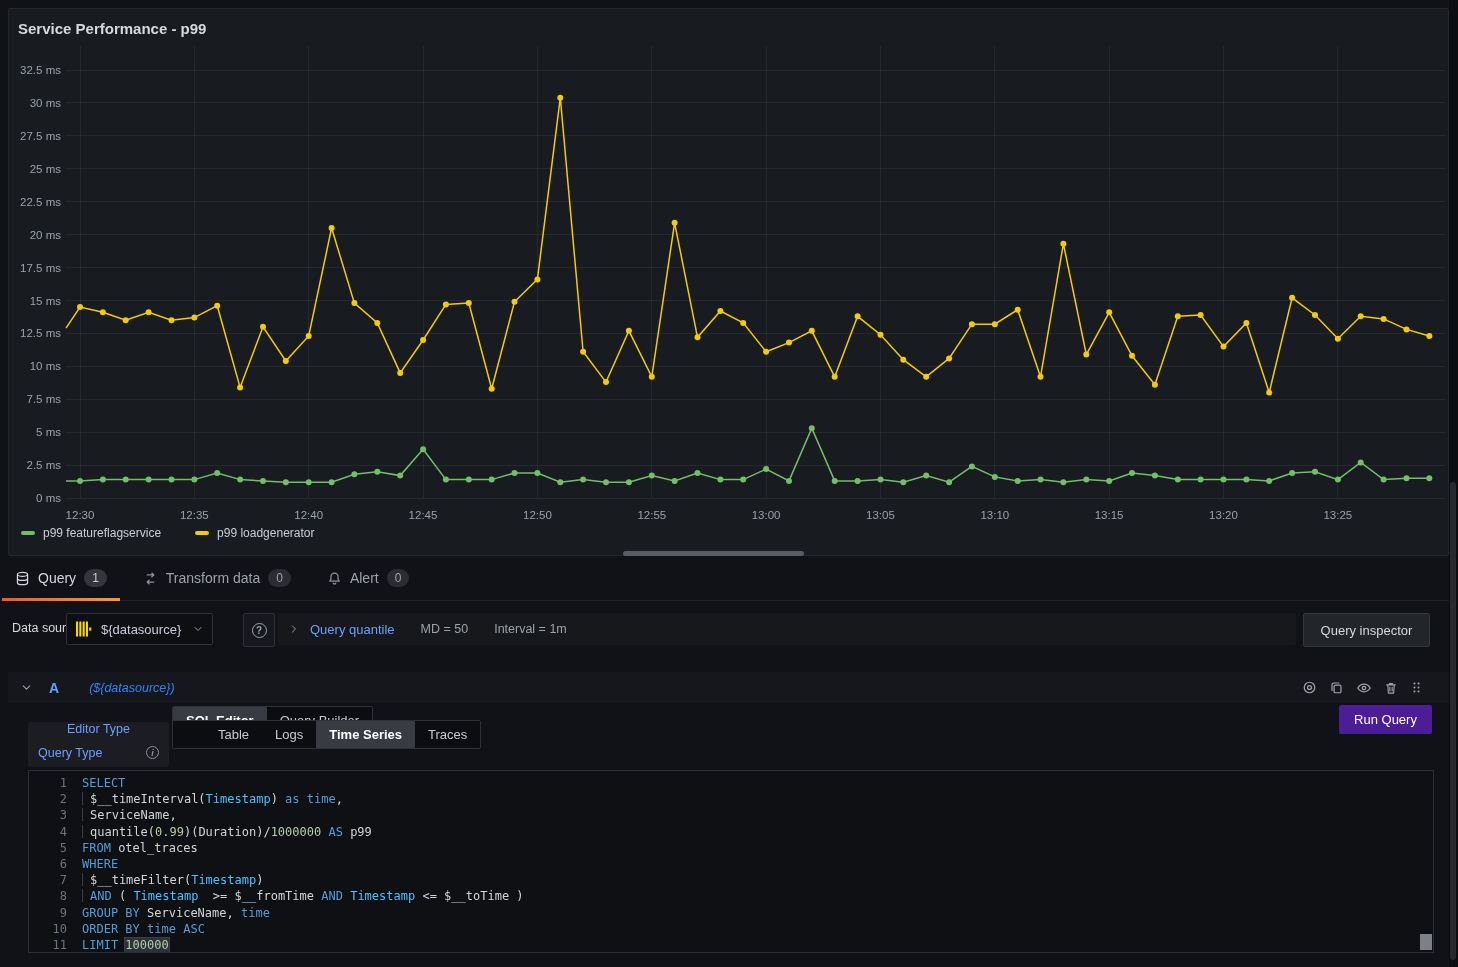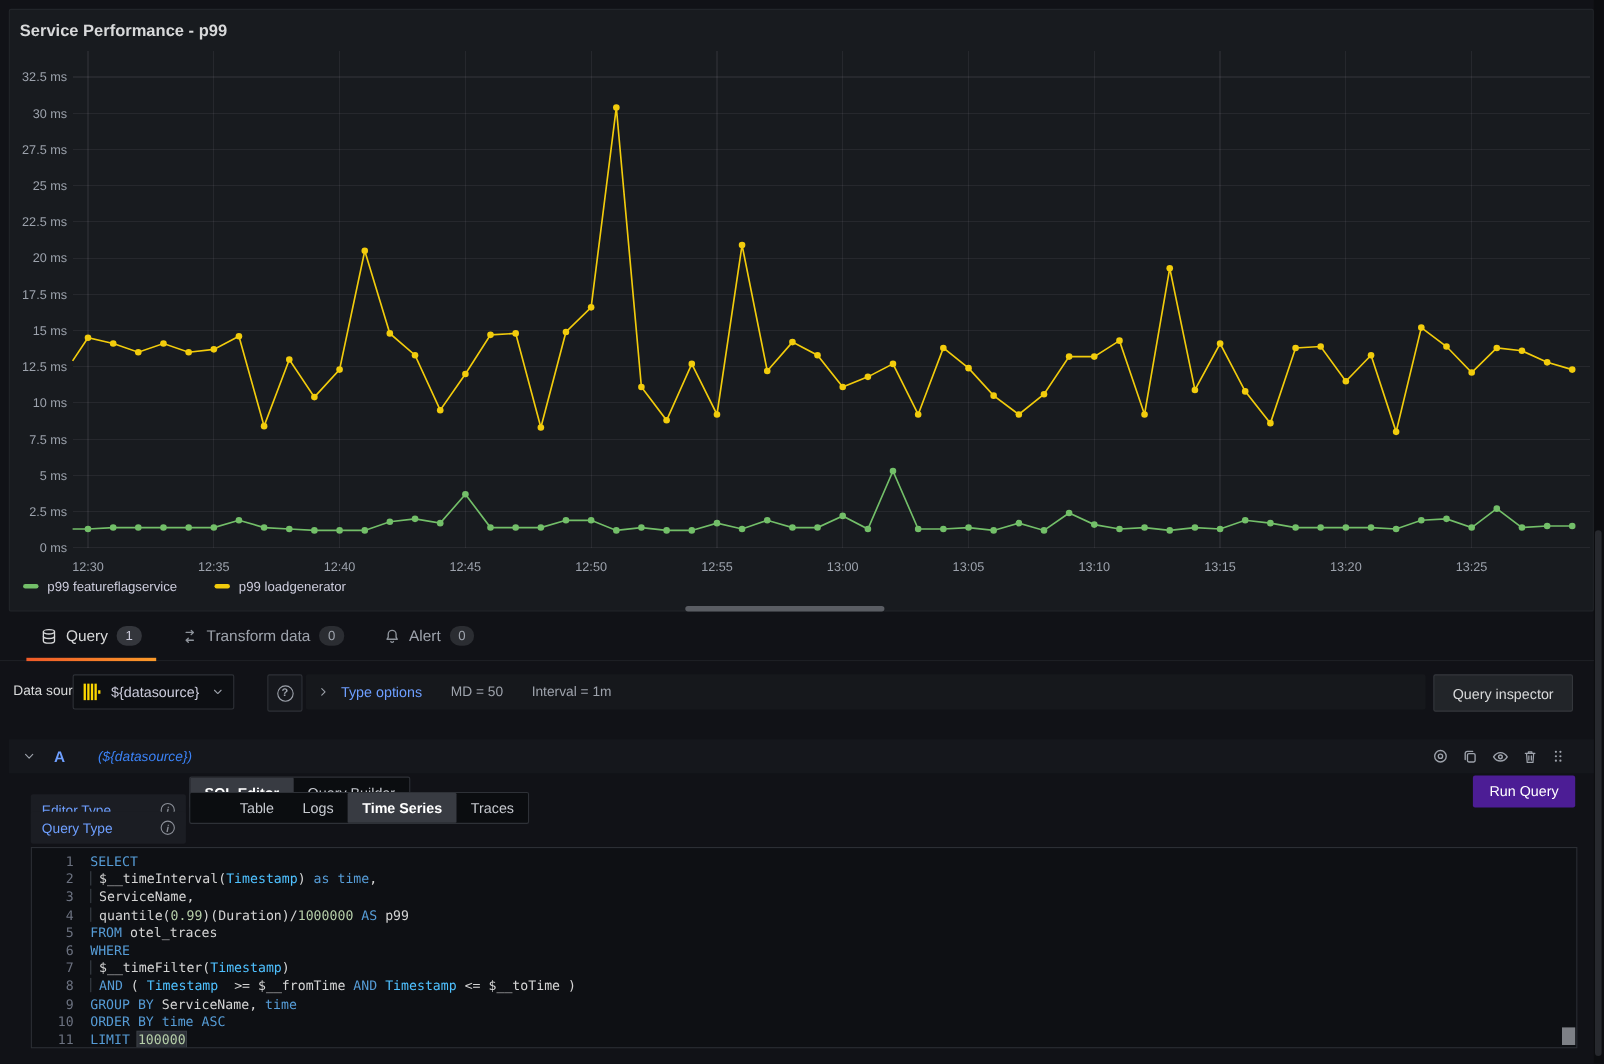--- a/index.html
+++ b/index.html
@@ -20,21 +20,21 @@
   .legend-item{display:flex;align-items:center;gap:8px;font-size:12px;color:#ccccdc;}
   .legend-dash{width:14px;height:4px;border-radius:2px;}
   .hthumb{position:absolute;left:614px;top:542px;width:181px;height:5px;border-radius:3px;background:#5a5d63;}
 
   
   .vtrack{position:absolute;right:0;top:0;width:9px;height:967px;background:#0c0d10;}
   .vthumb{position:absolute;left:1px;top:482px;width:6px;height:478px;border-radius:3px;background:#27292e;}
 
   
   .tabbar{position:absolute;left:0;top:556px;width:1449px;height:45px;border-bottom:1px solid #1d1f24;
-          display:flex;align-items:stretch;padding-left:24px;box-sizing:border-box;}
+          display:flex;align-items:stretch;padding-left:2px;box-sizing:border-box;}
   .tab{position:relative;display:flex;align-items:center;gap:8px;padding:0 13px;margin-right:10px;}
   .tab-label{font-size:14px;color:#9da2ab;}
   .tab.active .tab-label{color:#d8d9da;font-weight:500;}
   .tab-icon{display:flex;color:#8e939b;}
   .tab.active .tab-icon{color:#d8d9da;}
   .tab-badge{font-size:12px;line-height:18px;padding:0 8px;border-radius:9px;background:#2b2d32;color:#9da2ab;}
   .tab.active .tab-badge{background:#34363c;color:#ccccdc;}
   .tab-underline{position:absolute;left:0;right:0;bottom:-1px;height:3px;
                  background:linear-gradient(90deg,#f05a28,#fb9a2a);}
 
@@ -352,21 +352,21 @@
     </div>
     <div class="help-btn">
       <span class="circle-glyph">?</span>
     </div>
     <div class="qo-bar">
       <span style="display:flex;color:#9da2ab;">
         <svg class="icon" width="12" height="12" viewBox="0 0 16 16">
             <path d="M6 4l4 4-4 4"></path>
           </svg>
       </span>
-      <span class="qo-label">Type options</span>
+      <span class="qo-label">Query quantile</span>
       <span class="qo-meta">MD = 50</span>
       <span class="qo-meta">Interval = 1m</span>
     </div>
     <div class="qi-btn">
       <span>Query inspector</span>
     </div>
   </div>
 
   <div class="qheader">
     <span class="qh-caret">
@@ -406,21 +406,21 @@
             <circle cx="10.5" cy="3" r="1.25"></circle>
             <circle cx="5.5" cy="8" r="1.25"></circle>
             <circle cx="10.5" cy="8" r="1.25"></circle>
             <circle cx="5.5" cy="13" r="1.25"></circle>
             <circle cx="10.5" cy="13" r="1.25"></circle>
           </svg>
         </span>
     </span>
   </div>
 
-  <div class="field-chip" style="top:722px;">
+  <div class="field-chip" style="top:722px;flex-direction:column;">
     <span class="lbl">Editor Type</span>
     <span class="chip-info">i</span>
   </div>
   <div class="radio-group" style="top:706px;">
     <span class="radio-opt active">SQL Editor</span>
     <span class="radio-opt">Query Builder</span>
   </div>
   <div class="run-query">
     <span>Run Query</span>
   </div>

